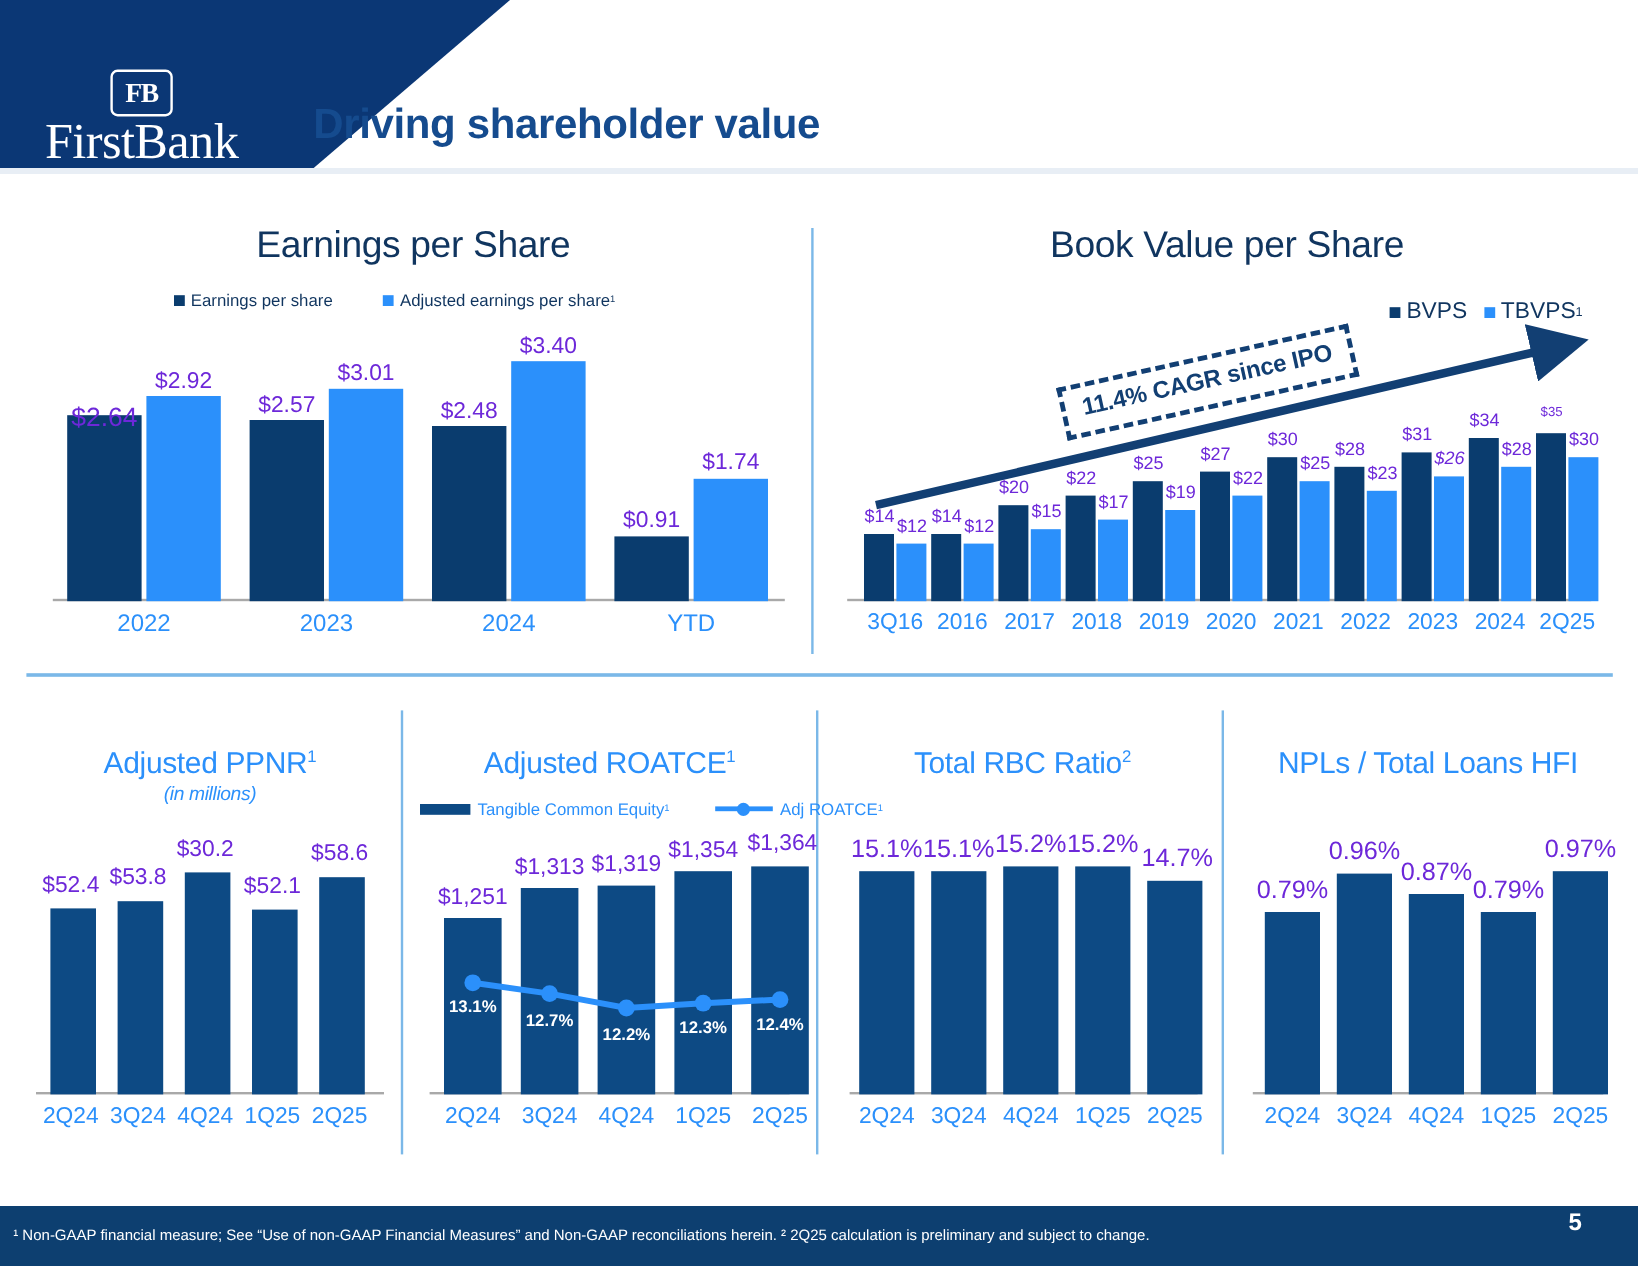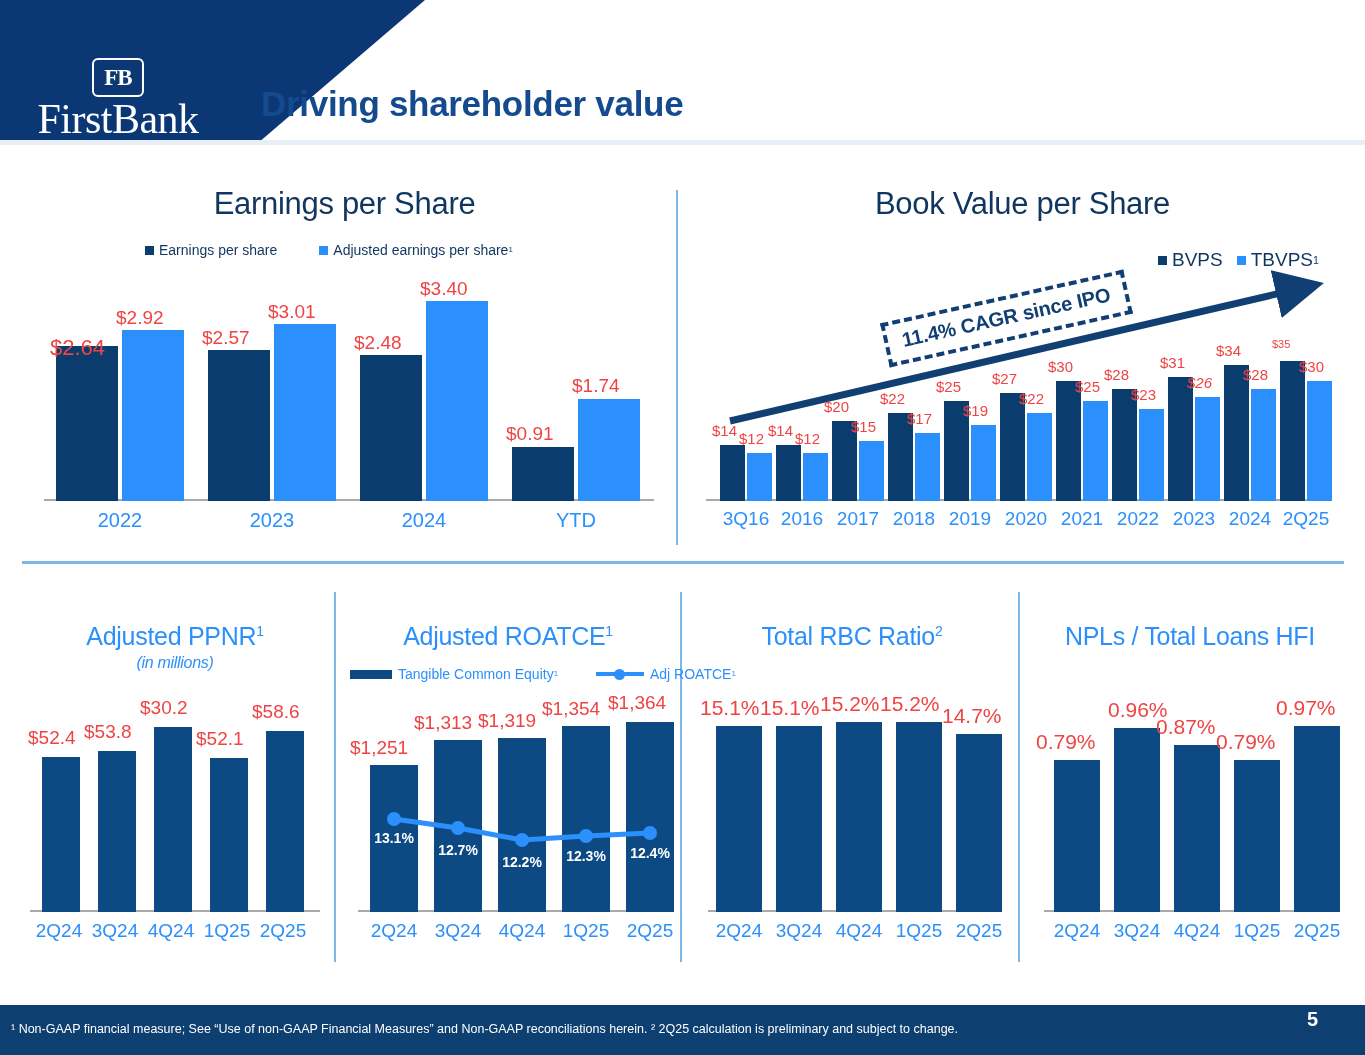--- a/index.html
+++ b/index.html
@@ -32,21 +32,21 @@
   .divider-v{position:absolute;width:2px;background:#7bb8e8;}
   .divider-h{position:absolute;height:3px;background:#7bb8e8;}
 
   
   .plot{position:absolute;}
   .axis{position:absolute;left:0;right:0;height:2px;background:#a9a9a9;}
   .bar{position:absolute;bottom:0;}
   .c-dark{background:#0a3c6e;}
   .c-light{background:#2b90fb;}
   .c-ppnr{background:#0d4a84;}
-  .blabel{position:absolute;white-space:nowrap;color:#ef4444;}
+  .blabel{position:absolute;text-align:center;white-space:nowrap;color:#6d28d9;}
   .xlabel{position:absolute;text-align:center;white-space:nowrap;color:#2b90fb;}
   .inbar{position:absolute;text-align:center;white-space:nowrap;color:#fff;
     font-weight:700;}
 
   .legend{position:absolute;display:flex;align-items:center;white-space:nowrap;}
   .lg-item{display:flex;align-items:center;}
   .sq{width:9px;height:9px;margin-right:5px;display:inline-block;}
   .lg-bar{width:42px;height:9px;margin-right:6px;display:inline-block;background:#0d4a84;}
   .lg-line{position:relative;width:48px;height:12px;margin:0 6px;display:inline-block;}
   .lg-line i{position:absolute;left:0;top:4px;width:48px;height:4px;background:#2b90fb;display:block;}
@@ -349,21 +349,21 @@
   <div class="panel-title t-blue" style="font-size:25px;">NPLs / Total Loans HFI</div>
 
   <div class="plot" style="left:14px;top:72px;width:292px;height:218px;">
     <div class="axis" style="top:216px;"></div>
 
     <div class="bar c-ppnr" style="left:10px;width:46px;height:152px;"></div>
     <div class="blabel" style="left:-8px;top:36px;width:82px;font-size:21px;">0.79%</div>
     <div class="xlabel" style="left:0px;top:226px;width:66px;font-size:19px;">2Q24</div>
 
     <div class="bar c-ppnr" style="left:70px;width:46px;height:184px;"></div>
-    <div class="blabel" style="left:64px;top:4px;width:82px;font-size:21px;">0.96%</div>
+    <div class="blabel" style="left:52px;top:4px;width:82px;font-size:21px;">0.96%</div>
     <div class="xlabel" style="left:60px;top:226px;width:66px;font-size:19px;">3Q24</div>
 
     <div class="bar c-ppnr" style="left:130px;width:46px;height:167px;"></div>
     <div class="blabel" style="left:112px;top:21px;width:82px;font-size:21px;">0.87%</div>
     <div class="xlabel" style="left:120px;top:226px;width:66px;font-size:19px;">4Q24</div>
 
     <div class="bar c-ppnr" style="left:190px;width:46px;height:152px;"></div>
     <div class="blabel" style="left:172px;top:36px;width:82px;font-size:21px;">0.79%</div>
     <div class="xlabel" style="left:180px;top:226px;width:66px;font-size:19px;">1Q25</div>
 

